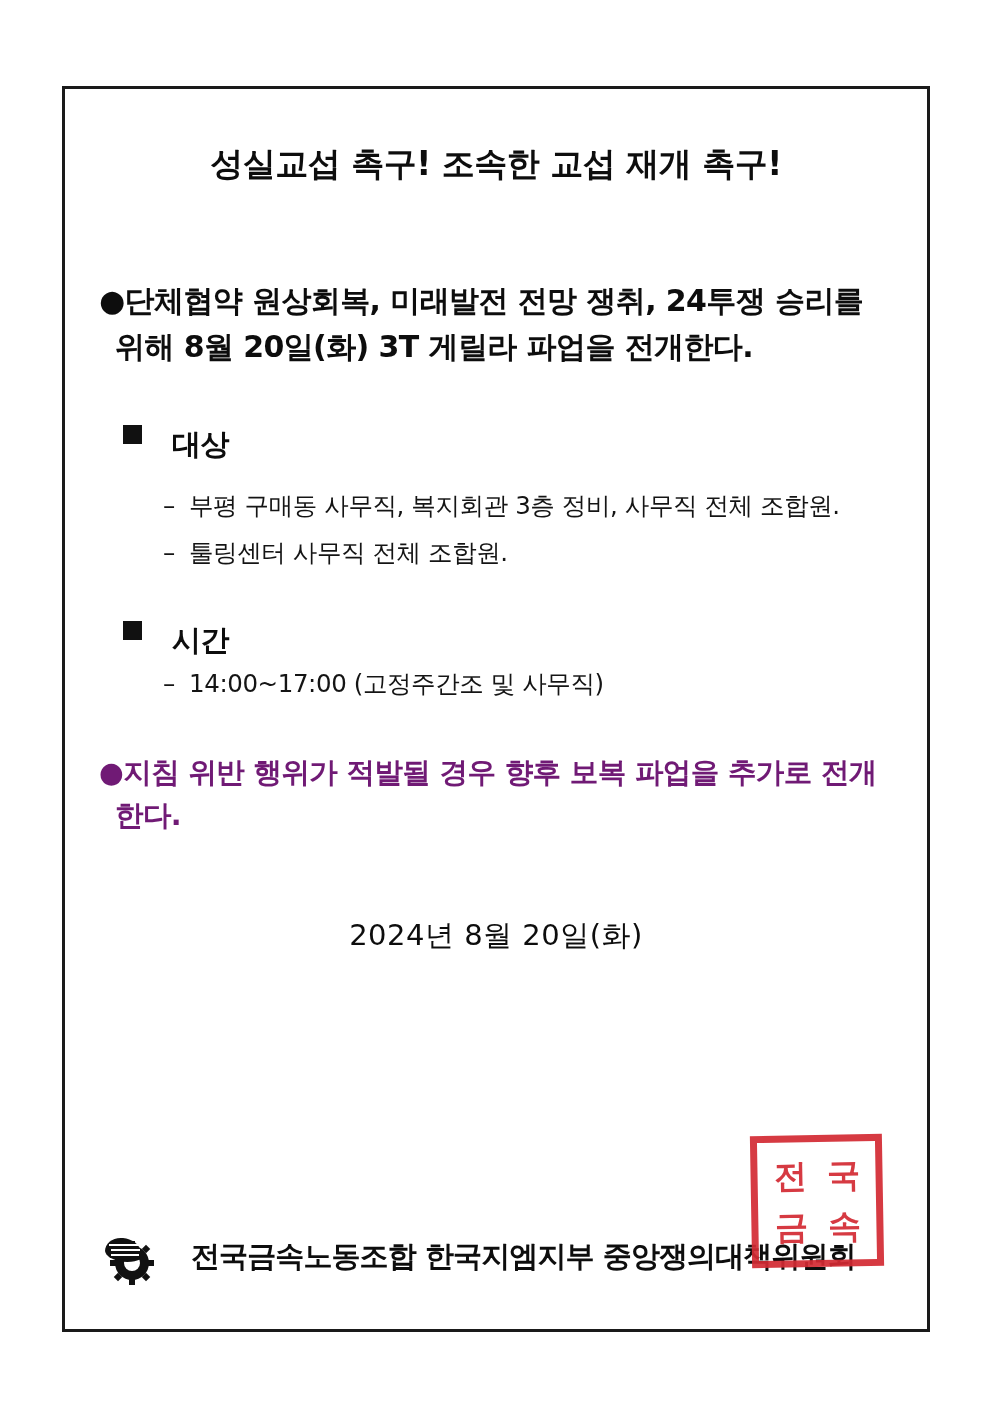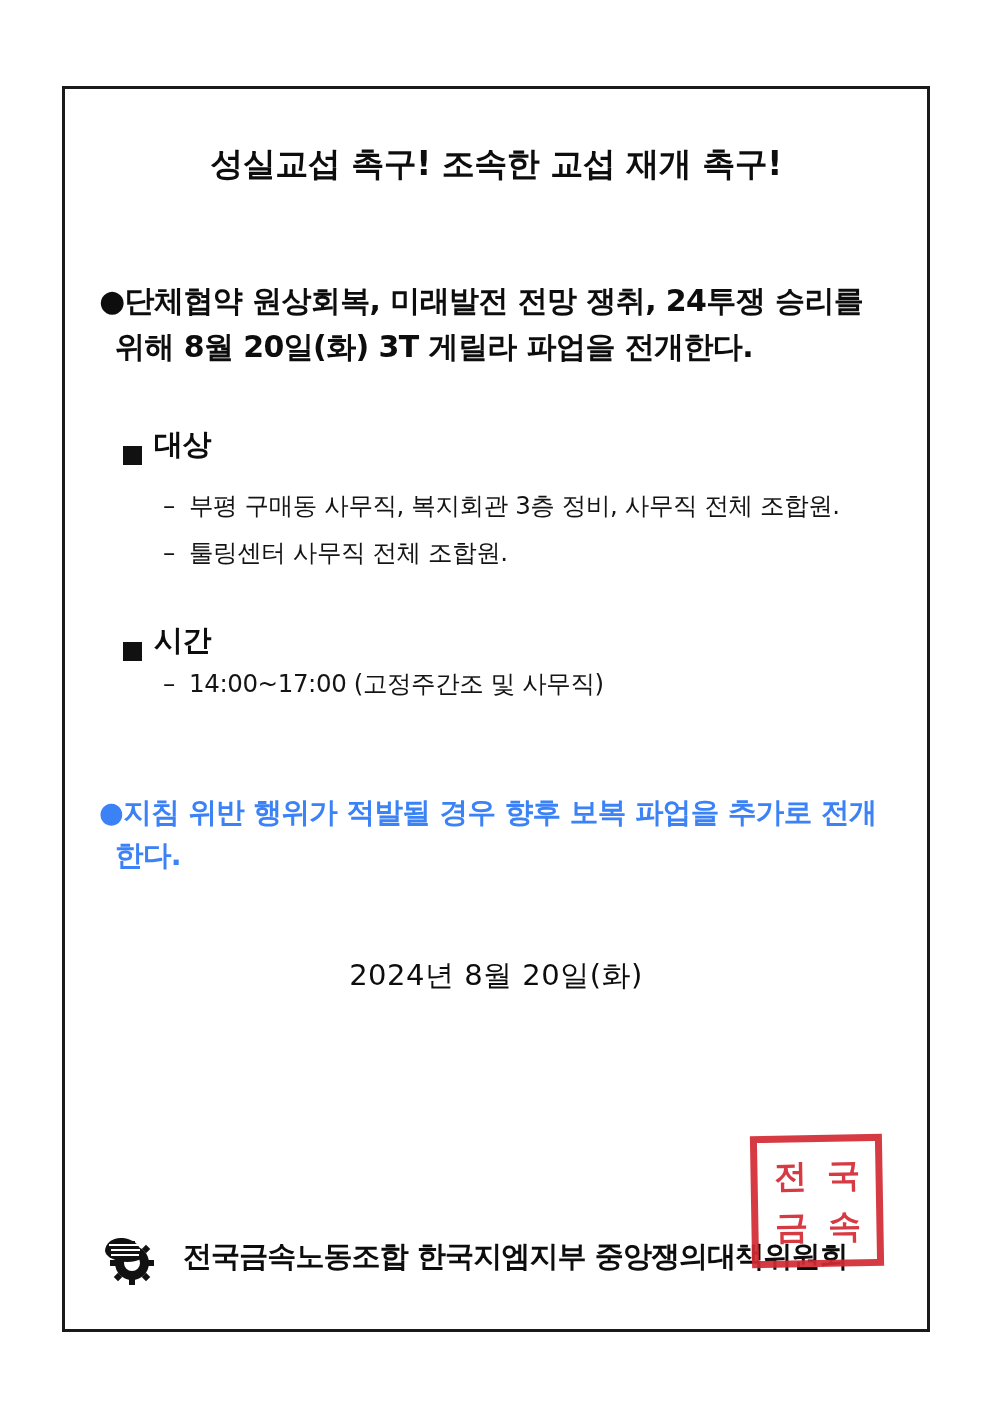--- a/index.html
+++ b/index.html
@@ -84,22 +84,22 @@
     padding-left: 24px;
   }
   .section.time {
     margin-top: 44px;
   }
   .section-head {
     font-size: 29px;
     font-weight: bold;
     letter-spacing: -0.5px;
     display: flex;
-    align-items: flex-end;
-    gap: 12px;
+    align-items: flex-start;
+    gap: 30px;
     color: #0d0d0d;
   }
   .sq {
     display: inline-block;
     width: 19px;
     height: 19px;
     background: #111111;
     flex: 0 0 auto;
   }
   .items {
@@ -116,50 +116,50 @@
   .dash {
     display: inline-block;
     width: 26px;
   }
   .section.time .items {
     margin-top: 0;
   }
 
   
   .warning {
-    margin-top: 84px;
+    margin-top: 44px;
     font-size: 28.5px;
     font-weight: bold;
     line-height: 1.52;
     letter-spacing: -0.6px;
     padding-left: 16px;
     text-indent: -16px;
     padding-right: 4px;
-    color: #3b82f6;
+    color: #701a75;
   }
 
   
   .date {
     margin-top: 78px;
     text-align: center;
     font-size: 29px;
     font-weight: normal;
     letter-spacing: 0.5px;
     color: #0d0d0d;
   }
 
   
   .footer {
     position: absolute;
     left: 34px;
     right: 24px;
     bottom: 44px;
     display: flex;
     align-items: center;
-    gap: 22px;
+    gap: 30px;
   }
   .org-name {
     font-size: 29px;
     font-weight: bold;
     letter-spacing: -0.9px;
     color: #0d0d0d;
     white-space: nowrap;
   }
 
   

